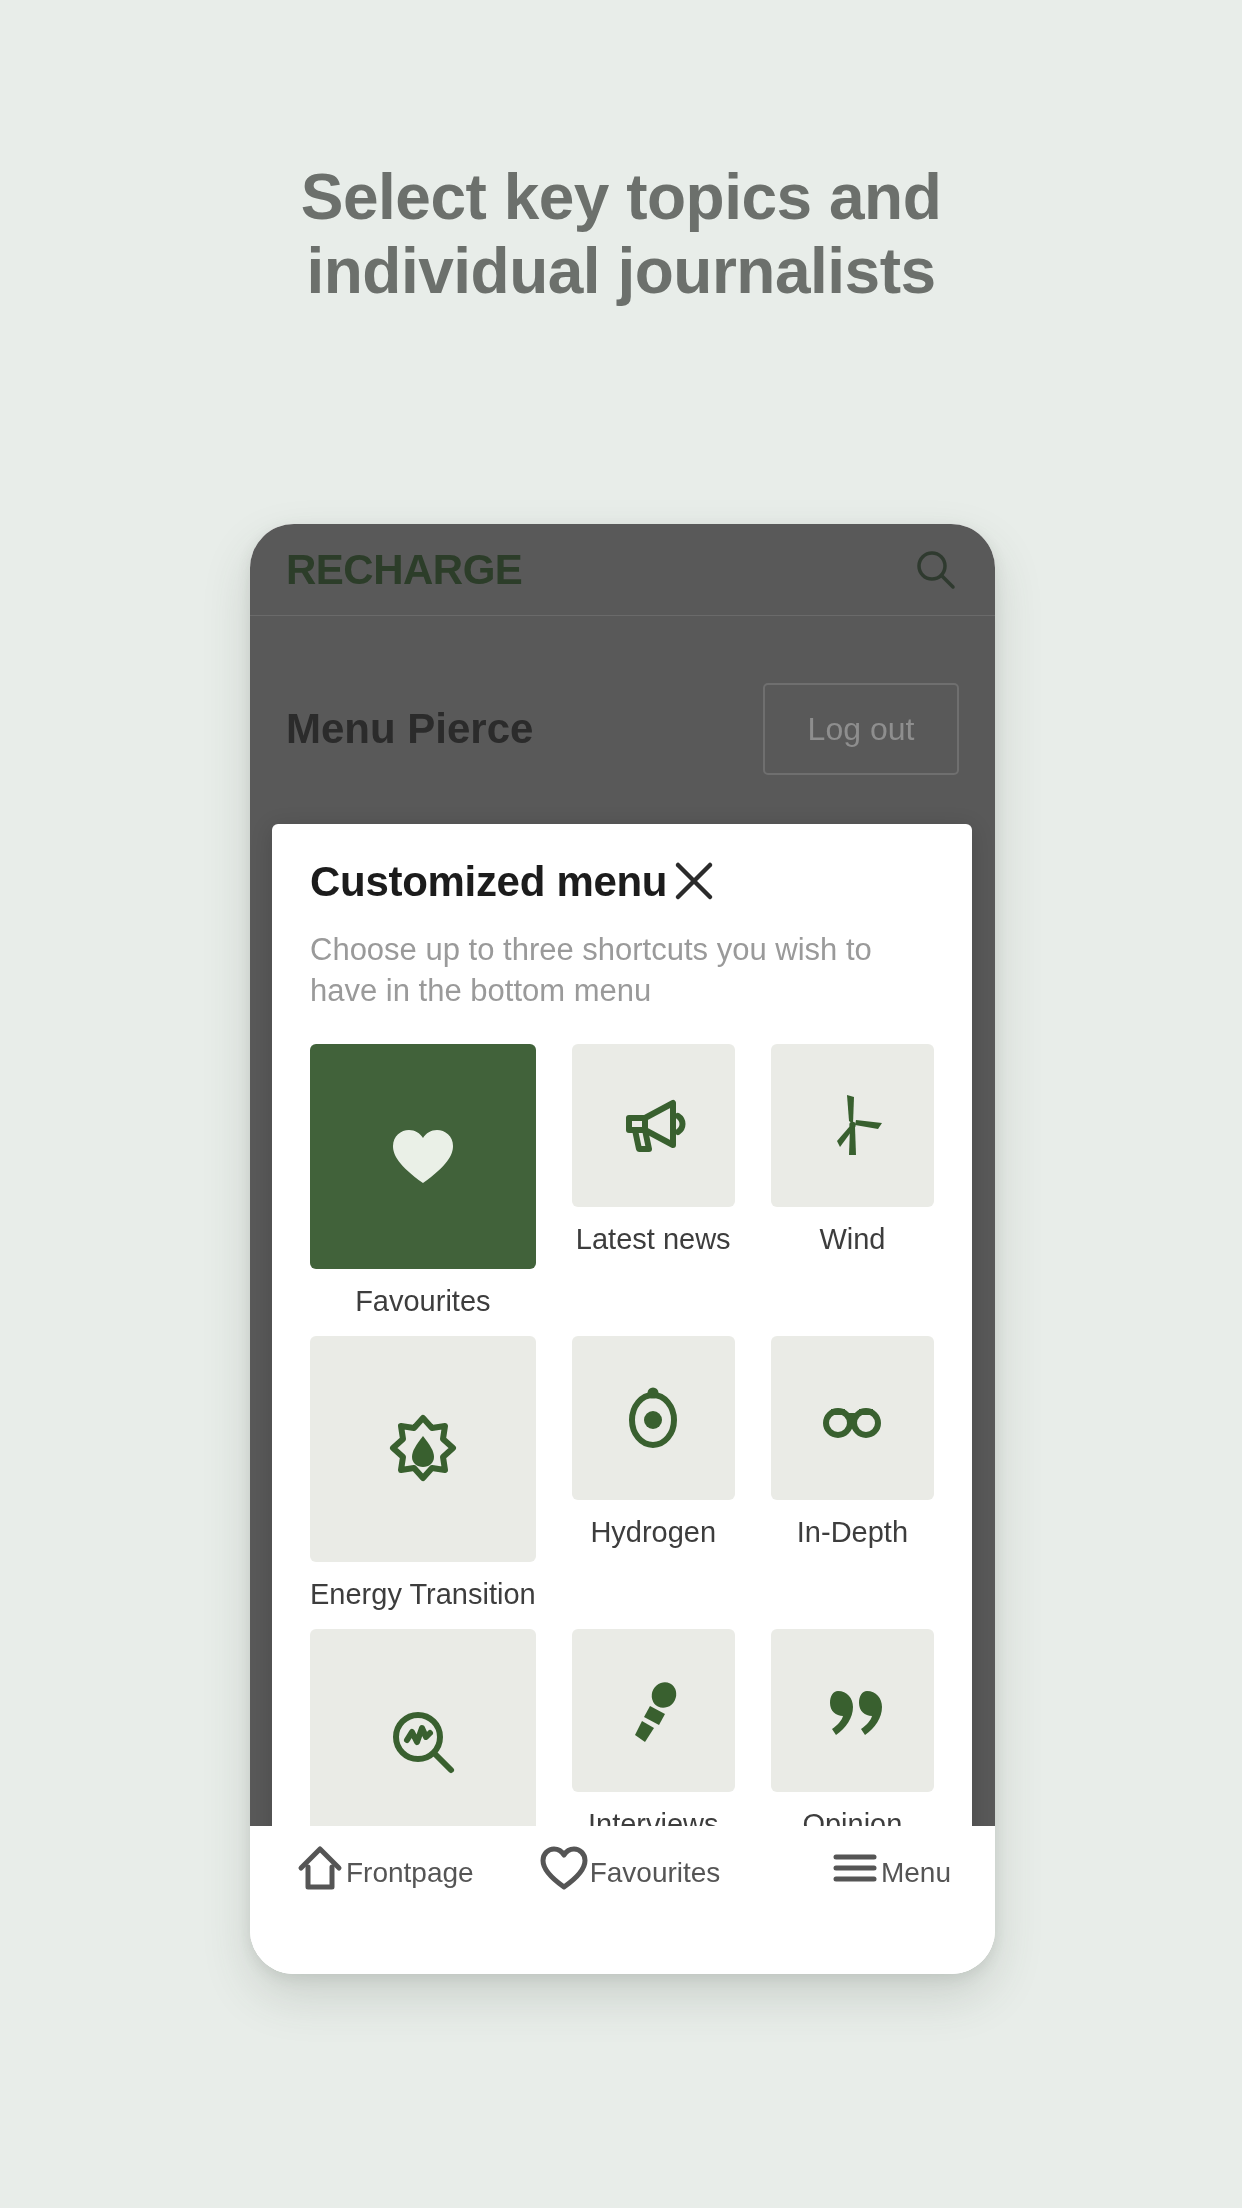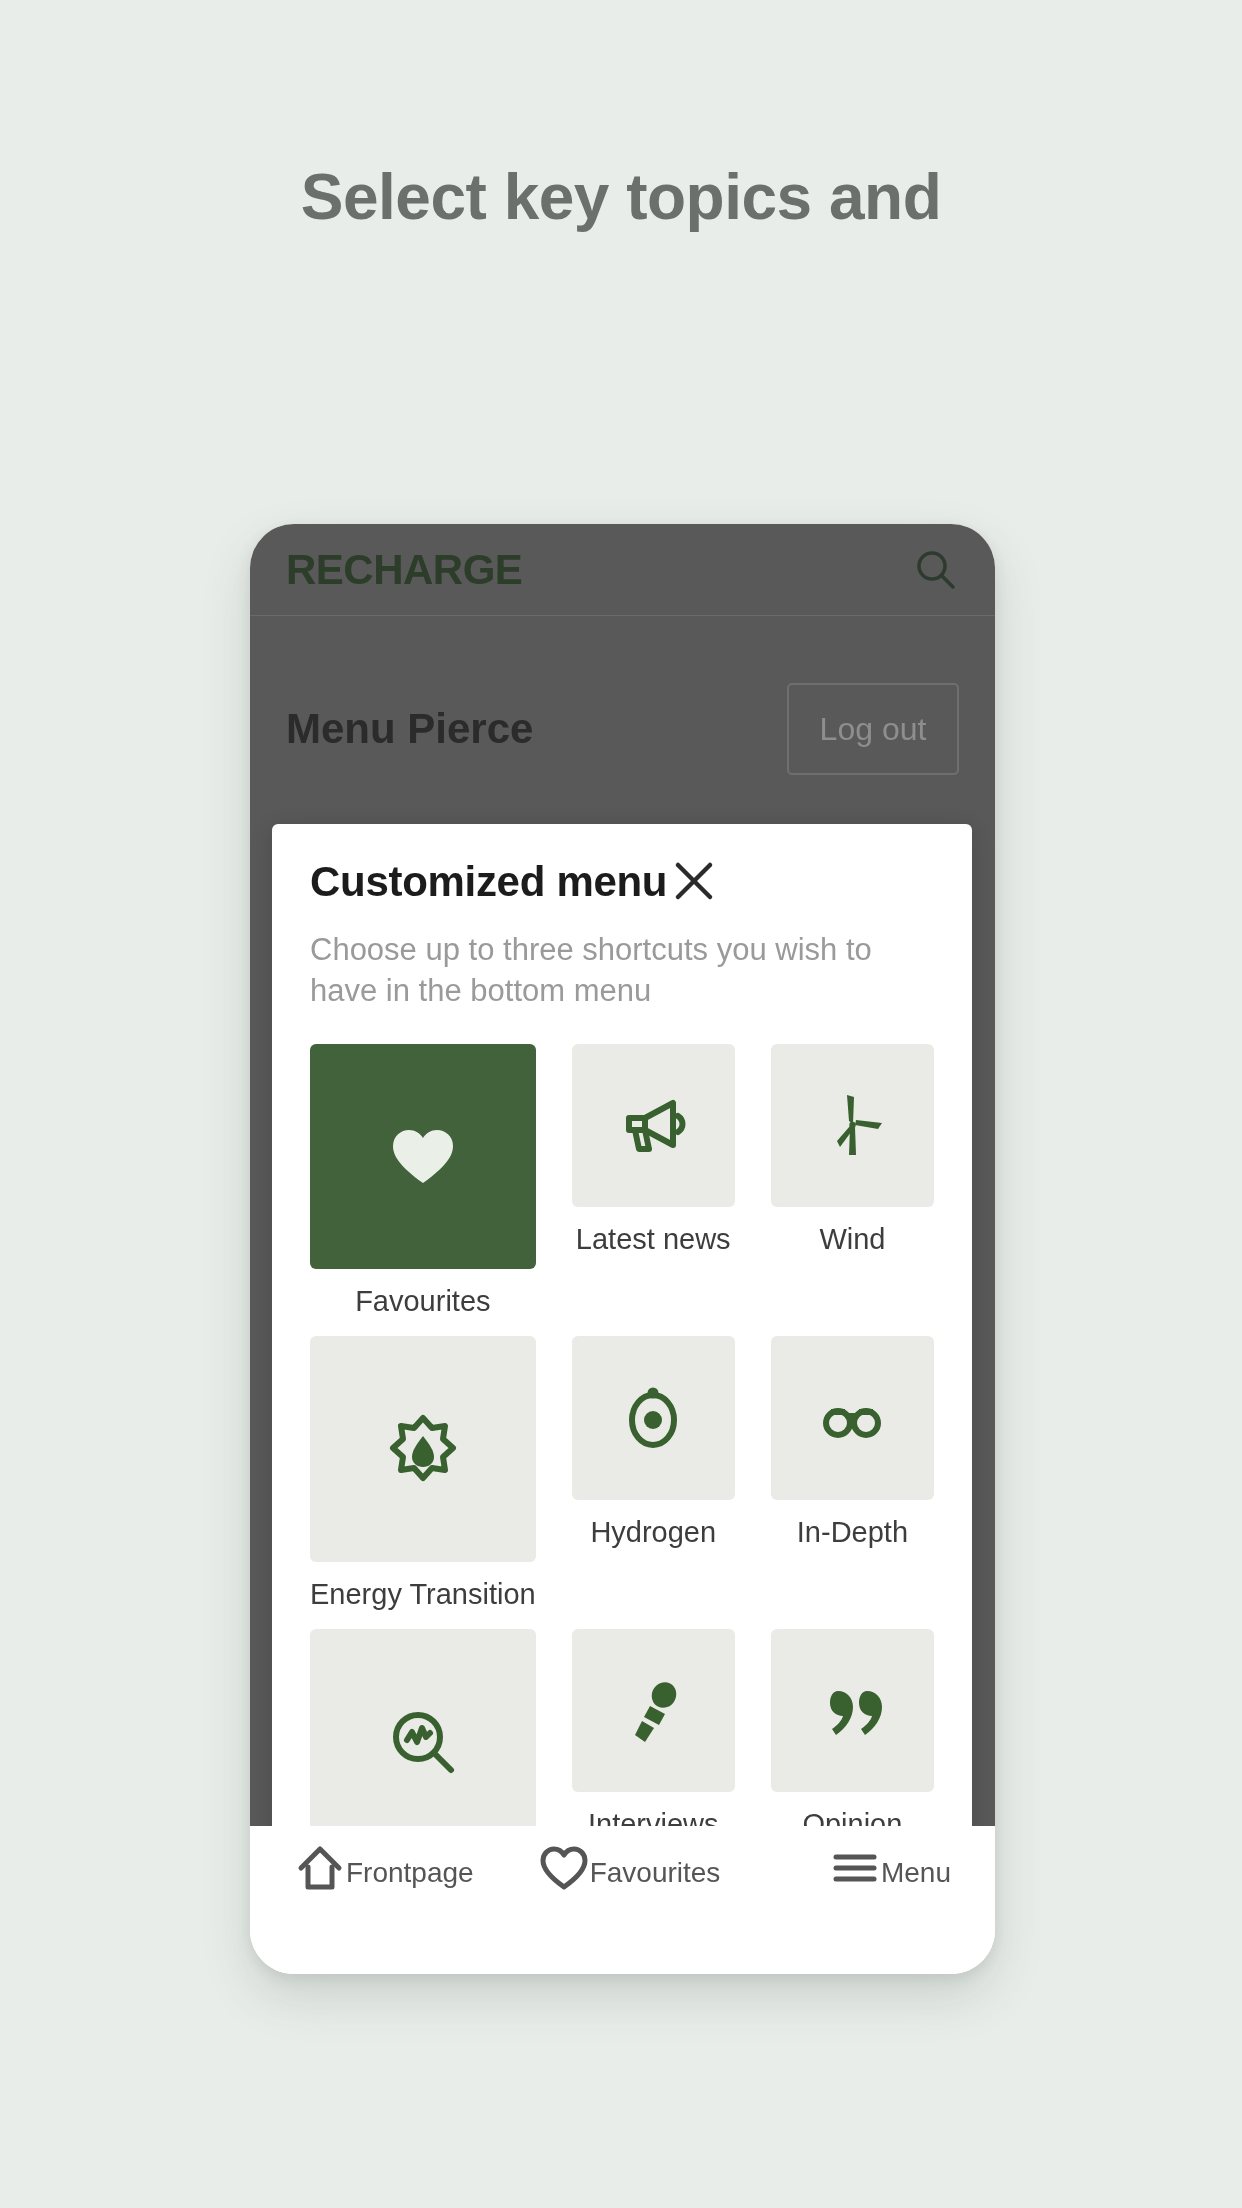--- a/index.html
+++ b/index.html
@@ -58,21 +58,21 @@
   .search-icon{ width:46px; height:46px; display:block; }
   .search-icon circle, .search-icon line{ stroke:#2f3a2f; }
 
   .account-row{
     position:absolute; left:0; right:0; top:150px; height:110px;
     display:flex; align-items:center; justify-content:space-between;
     padding:0 36px;
   }
   .account-name{ font-size:42px; font-weight:700; color:#2b2b2b; }
   .logout-btn{
-    width:172px; height:92px;
+    width:196px; height:92px;
     border:2px solid #6f6f6f;
     border-radius:5px;
     background:transparent;
     color:#8e8e8e;
     font-size:32px;
     font-family:"Liberation Sans", sans-serif;
     display:flex; align-items:center; justify-content:center;
     cursor:pointer;
   }
 
@@ -162,20 +162,21 @@
   .nav-item.right{ margin-left:auto; margin-right:0; }
   .nav-item svg{ width:52px; height:52px; }
   .nav-item .nst{ stroke:#555555; fill:none; stroke-width:5; stroke-linecap:round; stroke-linejoin:round; }
   .nav-label{ margin-top:10px; font-size:28px; color:#555555; }
 </style>
 </head>
 <body>
 
 <div class="promo-title">
   <span class="line">Select key topics and</span>
+  <span class="line">individual journalists</span>
 </div>
 
 <div class="phone">
 
   <div class="app-screen">
     <div class="app-dim"></div>
 
     <div class="app-header">
       <div class="brand">RECHARGE</div>
       <svg class="search-icon" viewBox="0 0 46 46">

